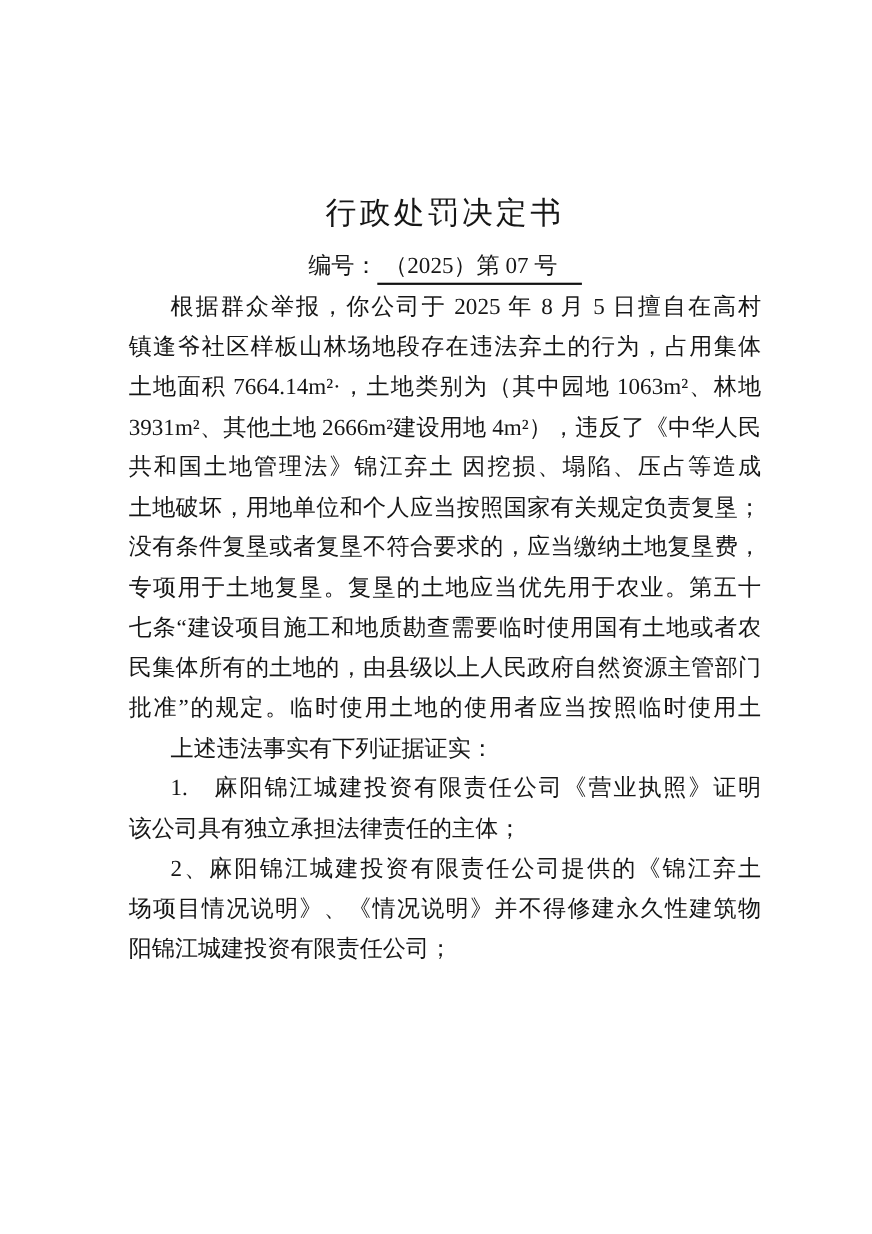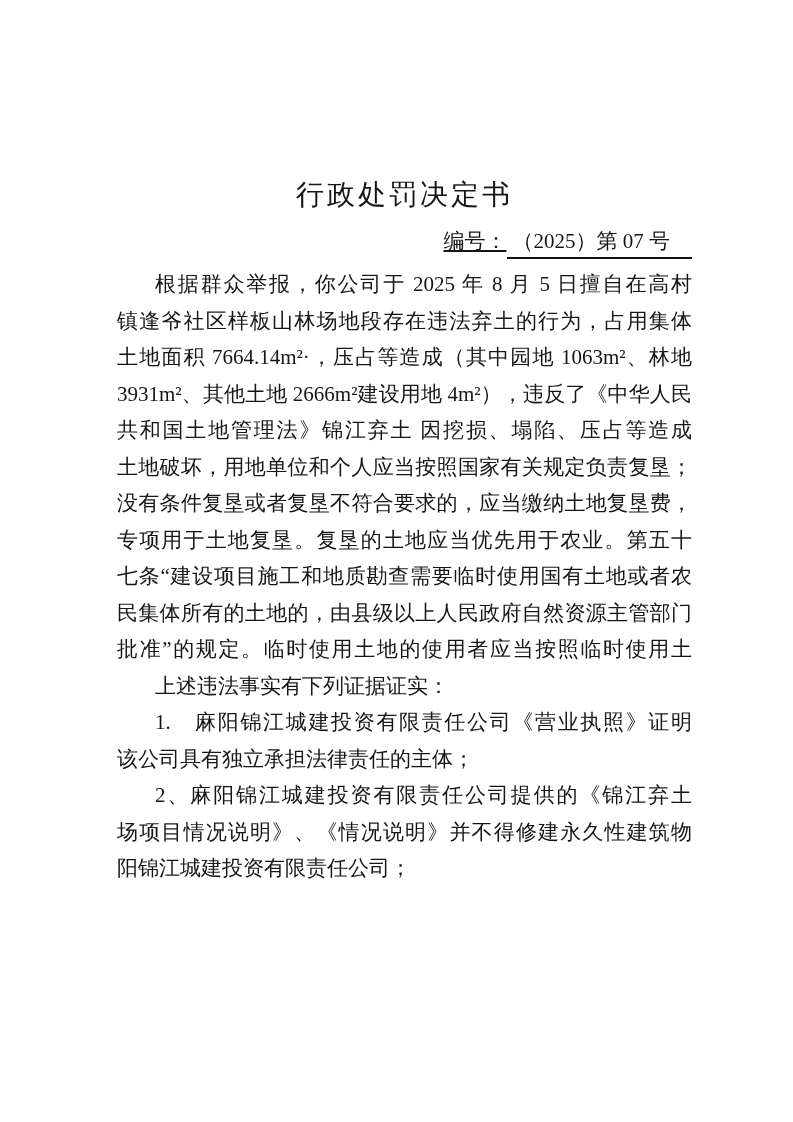--- a/index.html
+++ b/index.html
@@ -26,39 +26,38 @@
     margin-top: 176px;
     text-align: center;
     font-size: 28px;
     line-height: 37px;
     letter-spacing: 3px;
     font-weight: 500;
     white-space: nowrap;
   }
   .number-row {
     margin-top: 15px;
-    text-align: right;
+    text-align: center;
     font-size: 21px;
     line-height: 27px;
     white-space: nowrap;
-    text-decoration: underline;
   }
   .number-value {
     display: inline-block;
     border-bottom: 2px solid #111;
     padding: 0 22px 2px 6px;
   }
   .recipient {
     margin-top: 9px;
     font-size: 21px;
     line-height: 37px;
     text-align: left;
   }
   .body-text {
-    margin-top: 7px;
+    margin-top: 1px;
   }
   .line {
     font-size: 21px;
     line-height: 36.5px;
     text-align: justify;
     text-justify: inter-character;
   }
   .fill {
     text-align-last: justify;
   }
@@ -75,21 +74,21 @@
     <div class="doc-title">行政处罚决定书</div>
 
     <div class="number-row">
       <span>编号：</span><span class="number-value">（2025）第 07 号</span>
     </div>
 
 
     <div class="body-text">
       <div class="line indent fill">根据群众举报，你公司于 2025 年 8 月 5 日擅自在高村</div>
       <div class="line fill">镇逢爷社区样板山林场地段存在违法弃土的行为，占用集体</div>
-      <div class="line fill">土地面积 7664.14m²·，压占等造成（其中园地 1063m²、林地</div>
+      <div class="line fill">土地面积 7664.14m²·，土地类别为（其中园地 1063m²、林地</div>
       <div class="line fill">3931m²、其他土地 2666m²建设用地 4m²），违反了《中华人民</div>
       <div class="line fill">共和国土地管理法》锦江弃土 因挖损、塌陷、压占等造成</div>
       <div class="line fill">土地破坏，用地单位和个人应当按照国家有关规定负责复垦；</div>
       <div class="line fill">没有条件复垦或者复垦不符合要求的，应当缴纳土地复垦费，</div>
       <div class="line fill">专项用于土地复垦。复垦的土地应当优先用于农业。第五十</div>
       <div class="line fill">七条“建设项目施工和地质勘查需要临时使用国有土地或者农</div>
       <div class="line fill">民集体所有的土地的，由县级以上人民政府自然资源主管部门</div>
       <div class="line fill">批准”的规定。临时使用土地的使用者应当按照临时使用土</div>
       <div class="line indent">上述违法事实有下列证据证实：</div>
       <div class="line indent fill">1.　麻阳锦江城建投资有限责任公司《营业执照》证明</div>

